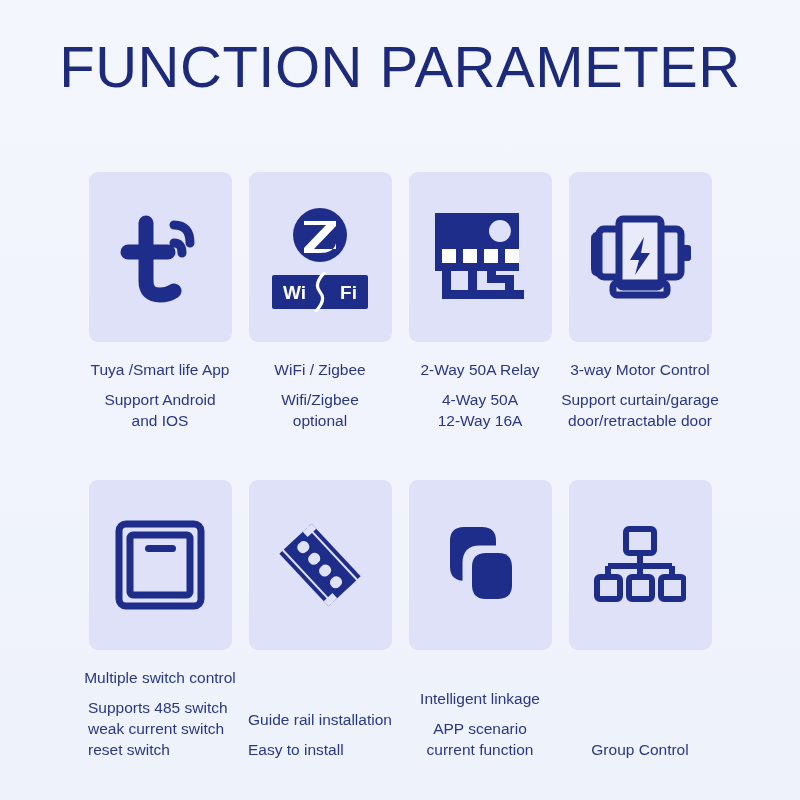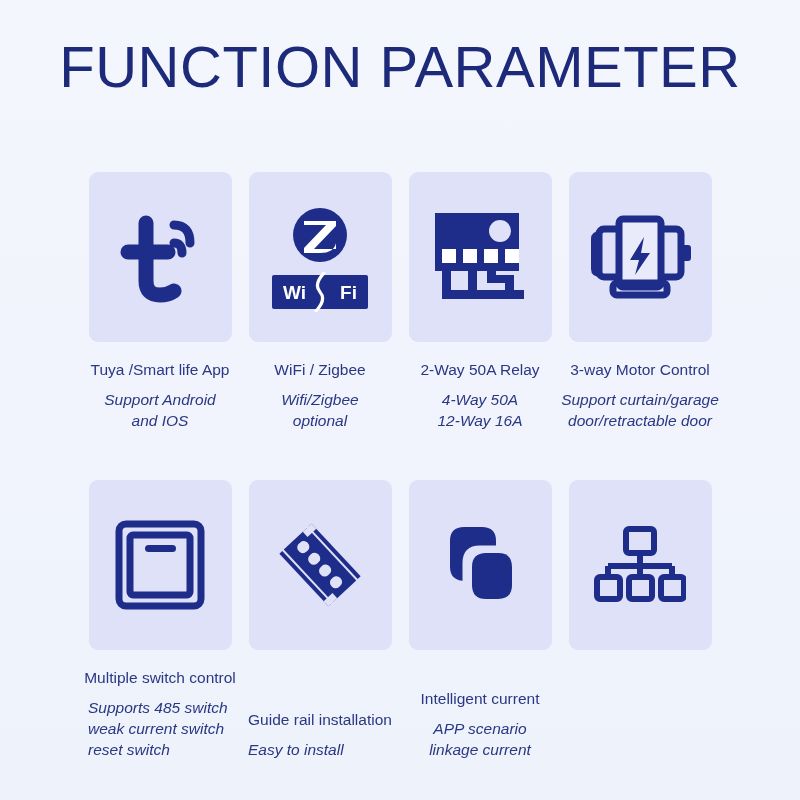--- a/index.html
+++ b/index.html
@@ -77,21 +77,20 @@
     line-height: 21px;
     white-space: nowrap;
     color: #2a3784;
   }
   .cap-sub {
     margin-top: 9px;
     font-size: 15.5px;
     line-height: 21px;
     color: #2a3784;
     white-space: pre-line;
-    font-style: italic;
   }
   
   .cap-left .cap-sub { text-align: left; padding-left: 8px; }
 
   
   .wide .cap-title,
   .wide .cap-sub { white-space: pre-line; }
 
   svg { display: block; }
 
@@ -277,40 +276,41 @@
       <div class="tile">
         <span>
           <svg width="88" height="88" viewBox="0 0 88 88">
             <path d="M14 20 Q14 6 28 6 L46 6 Q60 6 60 20 L60 28 L44 28 Q30 28 30 42 L30 60 Q14 60 14 46 Z" fill="#1f2d8a"></path>
             <path d="M36 46 Q36 32 50 32 L62 32 Q76 32 76 46 L76 64 Q76 78 62 78 L50 78 Q36 78 36 64 Z" fill="#1f2d8a"></path>
             <path d="M30 60 L30 42 Q30 28 44 28 L60 28" fill="none" stroke="#dee1f8" stroke-width="7"></path>
           </svg>
         </span>
       </div>
       <div class="caption">
-        <div class="cap-title">Intelligent current</div>
+        <div class="cap-title">Intelligent linkage</div>
         <div class="cap-sub">APP scenario
-linkage current</div>
+current function</div>
       </div>
     </div>
 
     <div class="feature">
       <div class="tile">
         <span>
           <svg width="92" height="80" viewBox="0 0 92 80">
             <rect x="32" y="4" width="28" height="24" rx="3" fill="none" stroke="#1f2d8a" stroke-width="6"></rect>
             <line x1="46" y1="28" x2="46" y2="41" stroke="#1f2d8a" stroke-width="6"></line>
             <line x1="14" y1="41" x2="78" y2="41" stroke="#1f2d8a" stroke-width="6"></line>
             <line x1="14" y1="41" x2="14" y2="52" stroke="#1f2d8a" stroke-width="6"></line>
             <line x1="46" y1="41" x2="46" y2="52" stroke="#1f2d8a" stroke-width="6"></line>
             <line x1="78" y1="41" x2="78" y2="52" stroke="#1f2d8a" stroke-width="6"></line>
             <rect x="3" y="52" width="23" height="22" rx="3" fill="none" stroke="#1f2d8a" stroke-width="6"></rect>
             <rect x="35" y="52" width="23" height="22" rx="3" fill="none" stroke="#1f2d8a" stroke-width="6"></rect>
             <rect x="67" y="52" width="23" height="22" rx="3" fill="none" stroke="#1f2d8a" stroke-width="6"></rect>
           </svg>
         </span>
       </div>
       <div class="caption">
+        <div class="cap-title">Group Control</div>
       </div>
     </div>
   </div>
 
 </div>
 
 </body></html>

